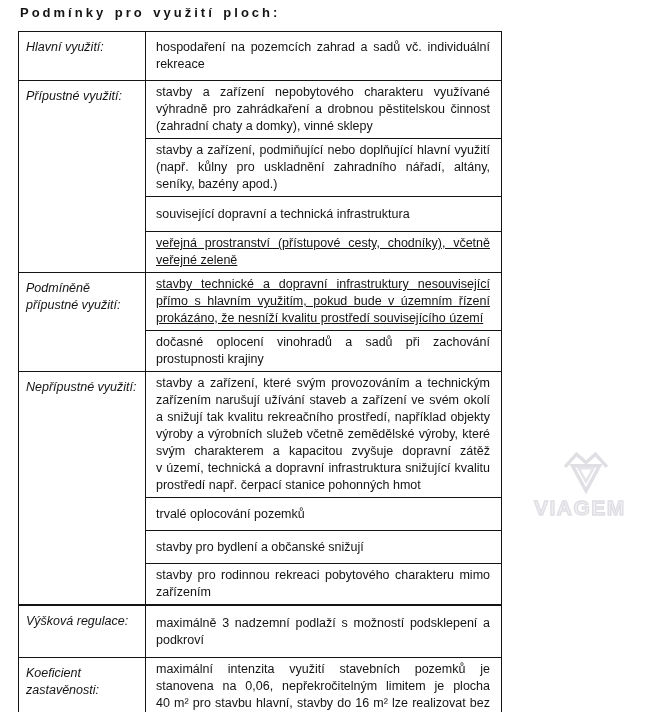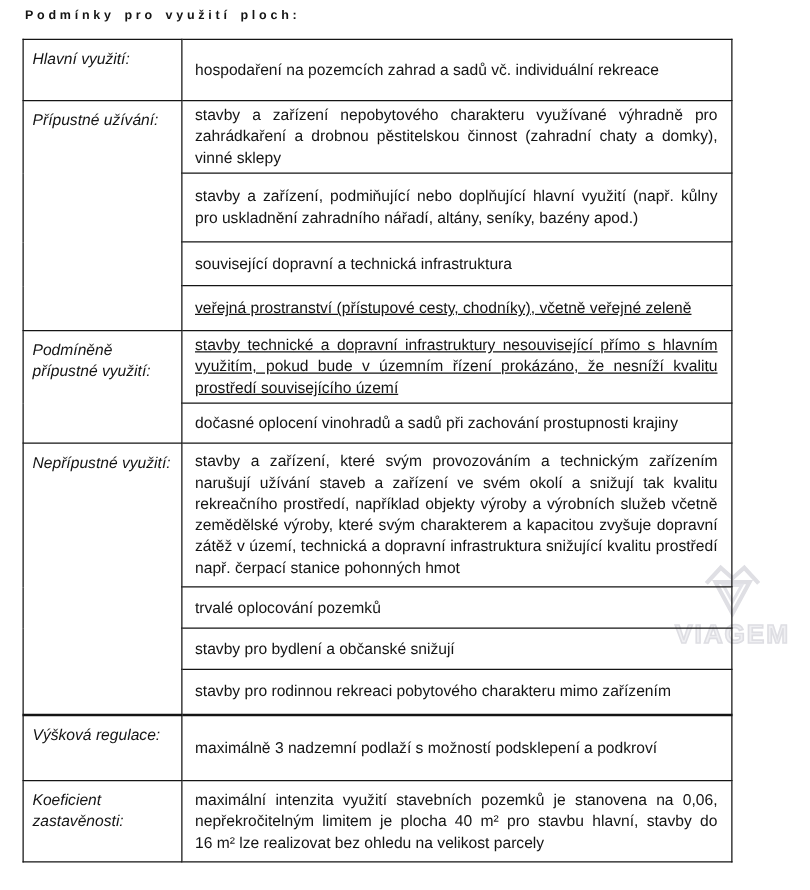--- a/index.html
+++ b/index.html
@@ -3,43 +3,43 @@
 <meta charset="utf-8">
 <style>
   html,body{margin:0;padding:0;}
   body{
     width:648px;height:712px;background:#ffffff;
     font-family:"Liberation Sans",sans-serif;color:#141414;
     position:relative;overflow:hidden;
   }
   .page{position:relative;padding:5px 0 0 18px;width:630px;}
   .doc-title{
-    font-weight:bold;font-size:10px;line-height:16px;
+    font-weight:bold;font-size:13px;line-height:16px;
     letter-spacing:3px;word-spacing:2px;margin:0 0 10px 2px;white-space:nowrap;
   }
   .doc-title.second{margin-top:19px;margin-bottom:9px;}
   table.rules{
-    border-collapse:collapse;width:568px;table-layout:fixed;
+    border-collapse:collapse;width:484px;table-layout:fixed;
     background:transparent;position:relative;z-index:1;
   }
   table.rules td{
     border:1px solid #141414;
     font-size:12.5px;line-height:17px;
   }
   td.lbl{
     width:116px;font-style:italic;font-size:12px;
     vertical-align:top;padding:7px 3px 4px 7px;
   }
   td.txt{
     vertical-align:middle;padding:3px 11px 3px 10px;text-align:justify;
   }
   
   .watermark{
     position:absolute;left:534px;top:450px;width:104px;z-index:0;
-    text-align:center;pointer-events:none;
+    pointer-events:none;
   }
   .wm-icon{display:block;margin:0 auto 2px auto;}
   .wm-text{
     font-size:21px;font-weight:bold;letter-spacing:1.5px;
     color:#f0f0f3;-webkit-text-stroke:1.3px #dedee3;
   }
 </style>
 </head>
 <body>
 
@@ -56,21 +56,21 @@
 
   <h1 class="doc-title">Podmínky pro využití ploch:</h1>
 
   <table class="rules">
     <tbody>
         <tr>
       <td class="lbl" style="height:37px;">Hlavní využití:</td>
       <td class="txt">hospodaření na pozemcích zahrad a sadů vč. individuální rekreace</td>
     </tr>
     <tr>
-      <td class="lbl" rowspan="4">Přípustné užívání:</td>
+      <td class="lbl" rowspan="4">Přípustné využití:</td>
       <td class="txt" style="height:48px;">stavby a zařízení nepobytového charakteru využívané výhradně pro zahrádkaření a drobnou pěstitelskou činnost (zahradní chaty a domky), vinné sklepy</td>
     </tr>
     <tr>
       <td class="txt" style="height:48px;">stavby a zařízení, podmiňující nebo doplňující hlavní využití (např. kůlny pro uskladnění zahradního nářadí, altány, seníky, bazény apod.)</td>
     </tr>
     <tr>
       <td class="txt" style="height:28px;">související dopravní a technická infrastruktura</td>
     </tr>
     <tr>
       <td class="txt" style="height:29px;text-decoration:underline;">veřejná prostranství (přístupové cesty, chodníky), včetně veřejné zeleně</td>

